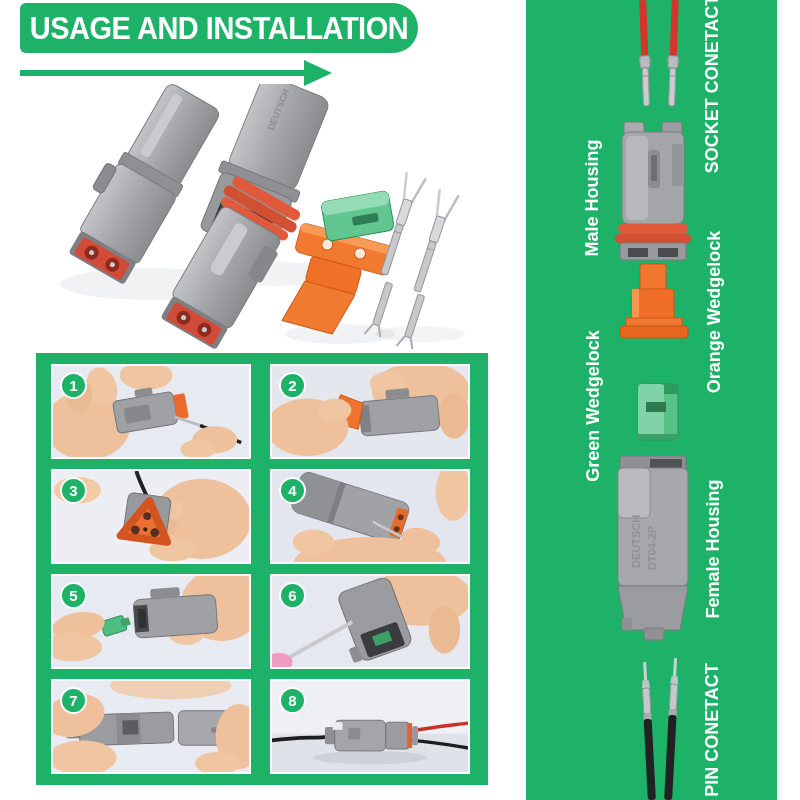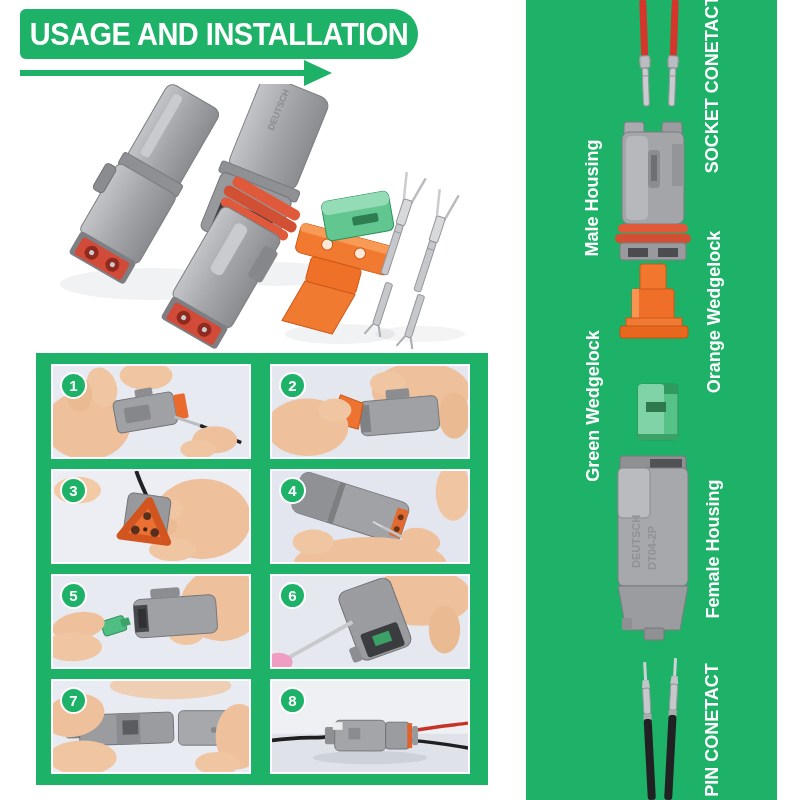--- a/index.html
+++ b/index.html
@@ -1,20 +1,20 @@
 <!DOCTYPE html>
 <html><head>
 <meta charset="utf-8">
 <style>
   html,body{margin:0;padding:0;background:#ffffff;}
   .page{position:relative;width:800px;height:800px;background:#ffffff;overflow:hidden;
         font-family:"Liberation Sans",sans-serif;}
 
   
-  .banner{position:absolute;left:20px;top:9px;width:398px;height:50px;
+  .banner{position:absolute;left:20px;top:3px;width:398px;height:50px;
           background:#1db268;border-radius:6px 26px 26px 6px;
           display:flex;align-items:center;justify-content:center;}
   .banner-text{color:#ffffff;font-weight:bold;font-size:29px;letter-spacing:-0.5px;
                transform:scaleY(1.08);white-space:nowrap;}
 
   .arrow-svg{position:absolute;left:20px;top:60px;}
 
   
   .hero-svg{position:absolute;left:20px;top:84px;}
 

